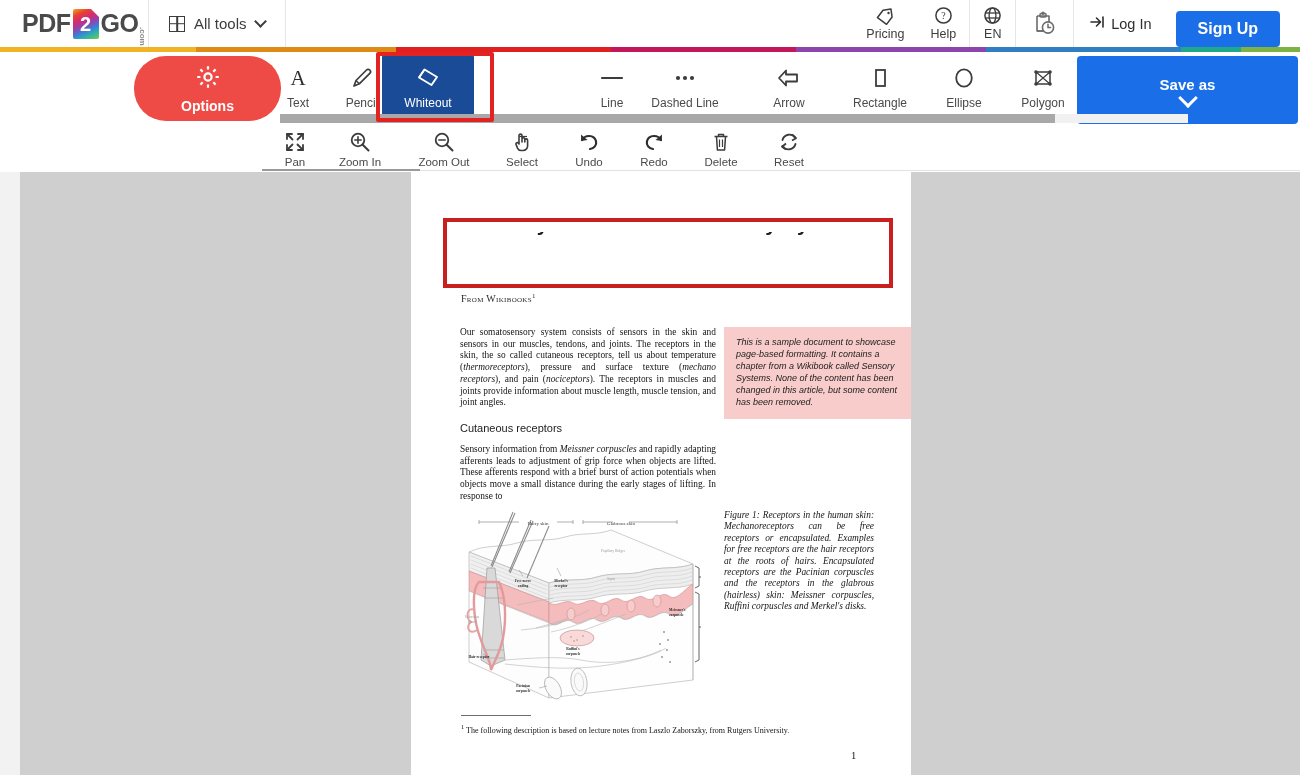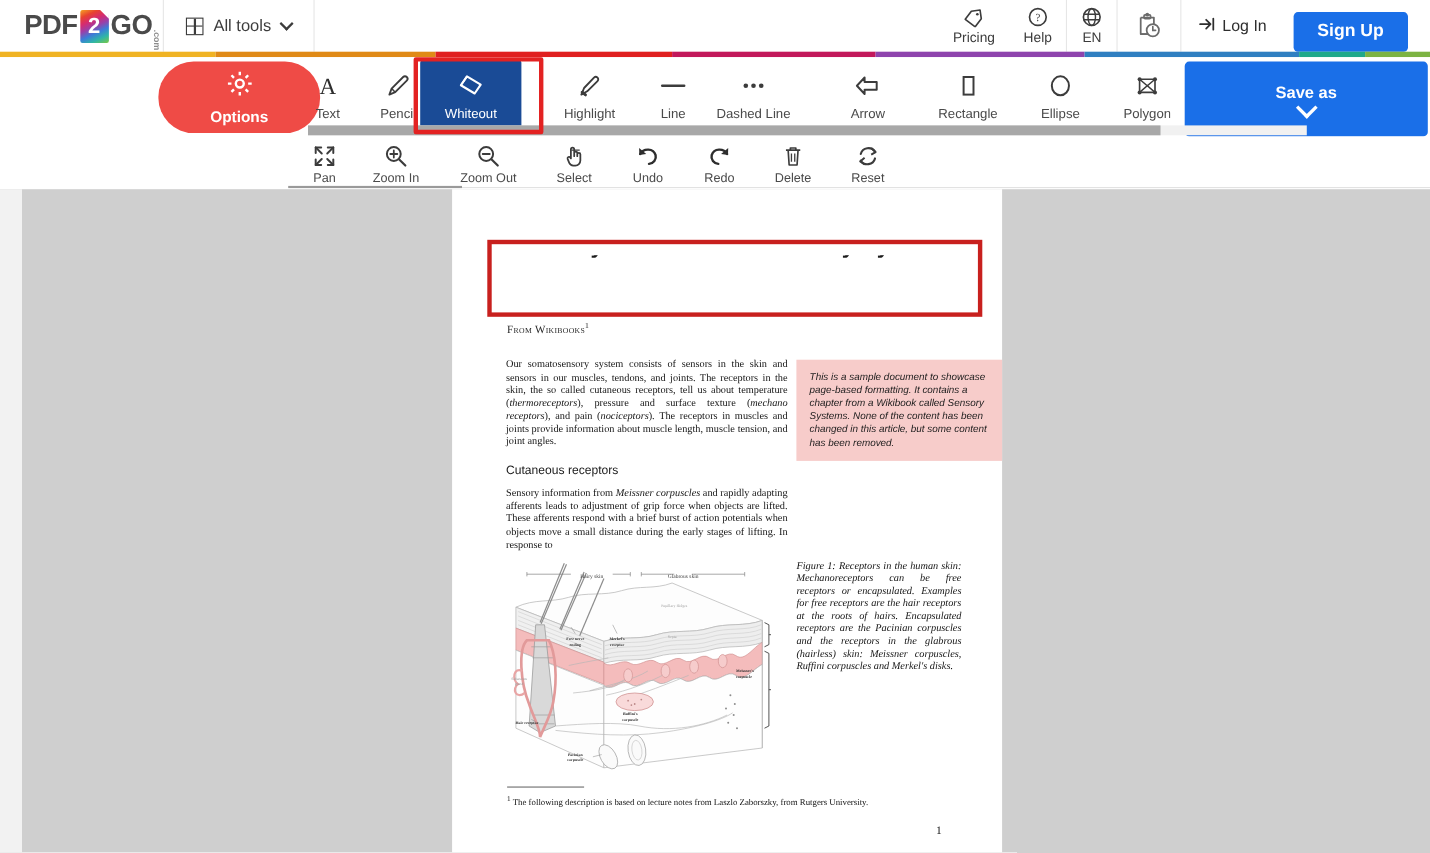--- a/index.html
+++ b/index.html
@@ -77,21 +77,21 @@
     position: absolute; top: 52px; left: 0; width: 1300px; height: 72px;
     background: #fff;
   }
   .tb-btn-big {
     position: absolute; top: 4px; height: 65px; border-radius: 4px;
     display:flex; flex-direction:column; align-items:center; justify-content:center; gap:4px;
     color:#fff; cursor:pointer;
   }
   .tb-btn-big .lbl { font-size: 14px; font-weight: bold; }
   .pages-btn  { left: 2px;   width: 128px; background: #3c7fe8; }
-  .options-btn{ left: 144px; width: 147px; background: #ef4b46; border-radius: 32px; }
+  .options-btn{ left: 134px; width: 147px; background: #ef4b46; border-radius: 32px; }
 
   .tools-strip {
     position:absolute; left:264px; top:0; width: 800px; height: 72px; overflow: hidden;
   }
   .tool {
     position: absolute; top: 4px; height: 62px; width: 68px;
     display:flex; flex-direction:column; align-items:center; justify-content:center; gap:5px;
     cursor: pointer; color:#3c3c3c;
   }
   .tool .lbl { font-size: 12px; color:#4a4a4a; white-space: nowrap; }
@@ -335,29 +335,20 @@
     <div class="tool active" style="left:118px; width:92px; height:64px; top:3px;">
       <span class="ico">
         <svg width="26" height="24" viewBox="0 0 26 24">
             <path d="M9.5 3.5 L22 11 L16.5 19 L4 11.5 Z" fill="none" stroke="#ffffff" stroke-width="1.9" stroke-linejoin="round"></path>
             <path d="M4 11.5 L9.5 3.5" stroke="#ffffff" stroke-width="1.6"></path>
           </svg>
       </span>
       <span class="lbl">Whiteout</span>
     </div>
 
-    <div class="tool" style="left:238px;">
-      <span class="ico">
-        <svg width="24" height="24" viewBox="0 0 24 24">
-            <path d="M4.5 20 L7 14 L16 4.5 a2.2 2.2 0 0 1 3.2 3.2 L9.8 17 Z" fill="none" stroke="#3c3c3c" stroke-width="1.7" stroke-linejoin="round"></path>
-            <path d="M5.2 17.8 L8.3 20.3" stroke="#3c3c3c" stroke-width="2.6" stroke-linecap="round"></path>
-          </svg>
-      </span>
-      <span class="lbl">Highlight</span>
-    </div>
 
     <div class="tool" style="left:314px;">
       <span class="ico">
         <svg width="26" height="24" viewBox="0 0 26 24">
             <line x1="3" y1="12" x2="23" y2="12" stroke="#3c3c3c" stroke-width="2.2" stroke-linecap="round"></line>
           </svg>
       </span>
       <span class="lbl">Line</span>
     </div>
 

